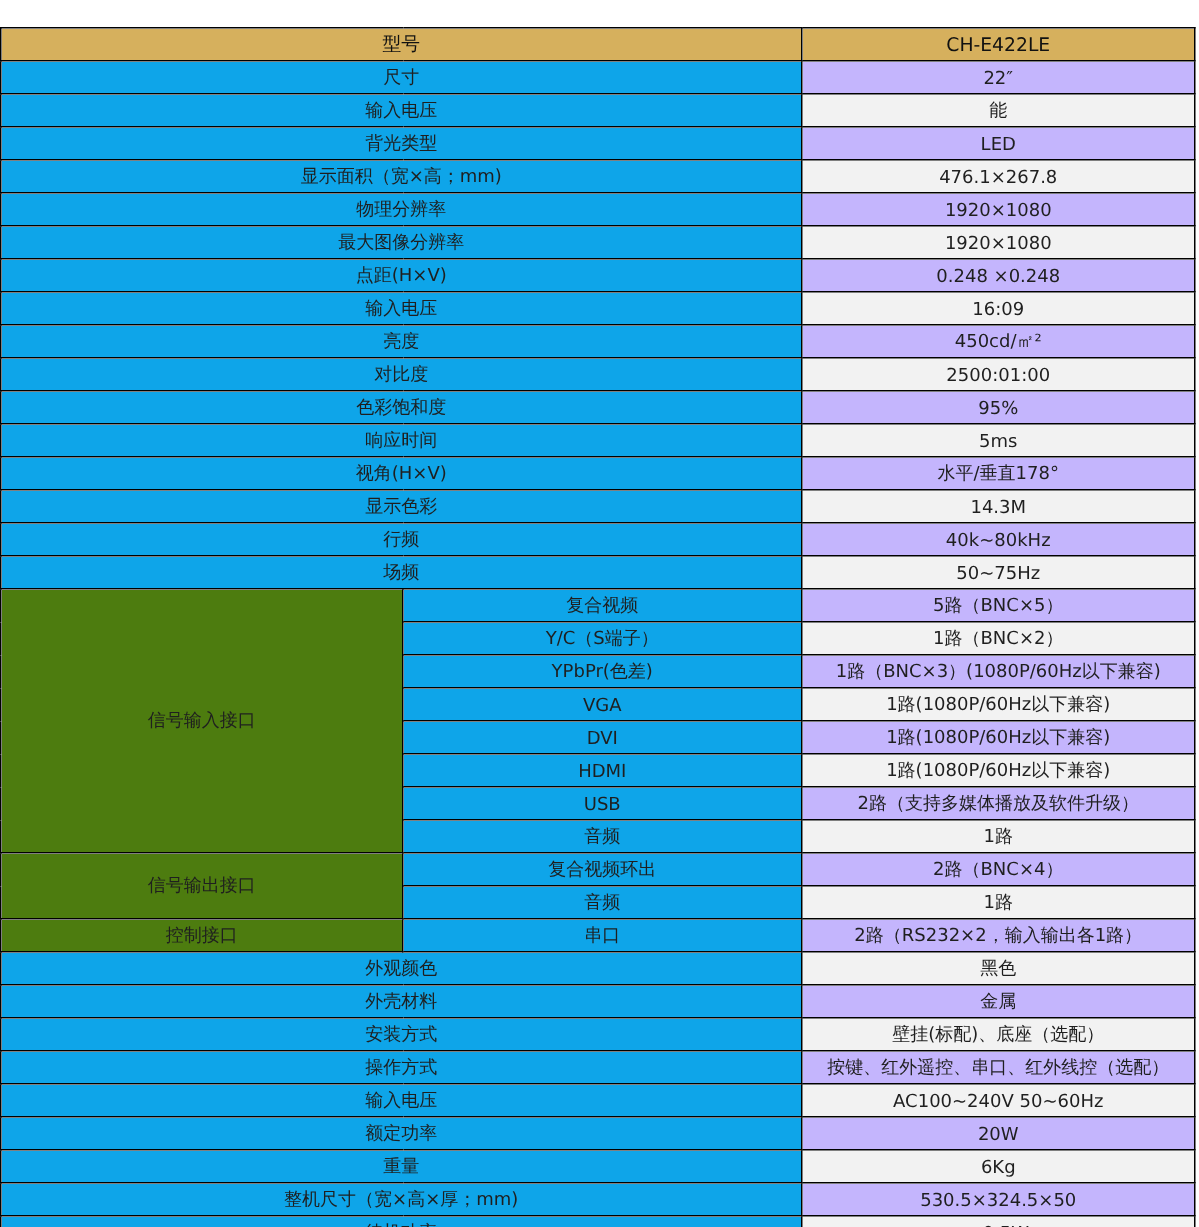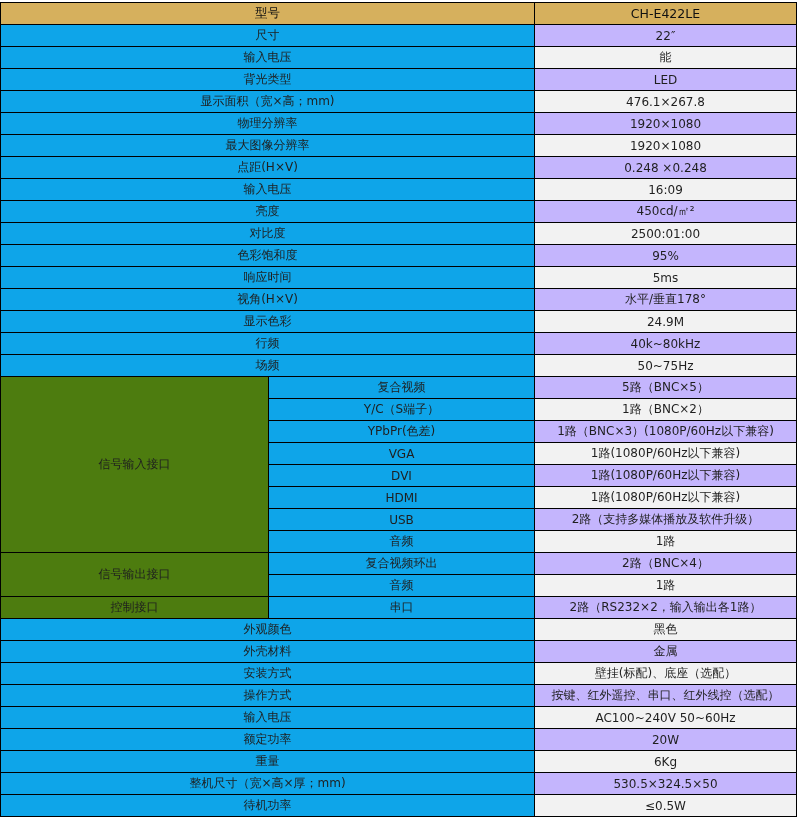--- a/index.html
+++ b/index.html
@@ -3,21 +3,21 @@
 <meta charset="utf-8">
 <style>
   html, body { margin: 0; padding: 0; background: #ffffff; }
   .page {
     width: 799px;
     height: 818px;
     background: #ffffff;
     position: relative;
     font-family: "DejaVu Sans", "Liberation Sans", sans-serif;
     box-sizing: border-box;
-    padding-top: 2px;
+    padding-top: 18px;
   }
   table.spec {
     border-collapse: collapse;
     table-layout: fixed;
     width: 796px;
     margin-left: 0;
   }
   table.spec td {
     border: 1px solid #000000;
     height: 21px;
@@ -103,21 +103,21 @@
   <tr>
           <td colspan="2" class="lb">响应时间</td>
           <td class="vg">5ms</td>
         </tr>
   <tr>
           <td colspan="2" class="lb">视角(H×V)</td>
           <td class="vw">水平/垂直178°</td>
         </tr>
   <tr>
           <td colspan="2" class="lb">显示色彩</td>
-          <td class="vg">24.9M</td>
+          <td class="vg">14.3M</td>
         </tr>
   <tr>
           <td colspan="2" class="lb">行频</td>
           <td class="vw">40k~80kHz</td>
         </tr>
   <tr>
           <td colspan="2" class="lb">场频</td>
           <td class="vg">50~75Hz</td>
         </tr>
 

